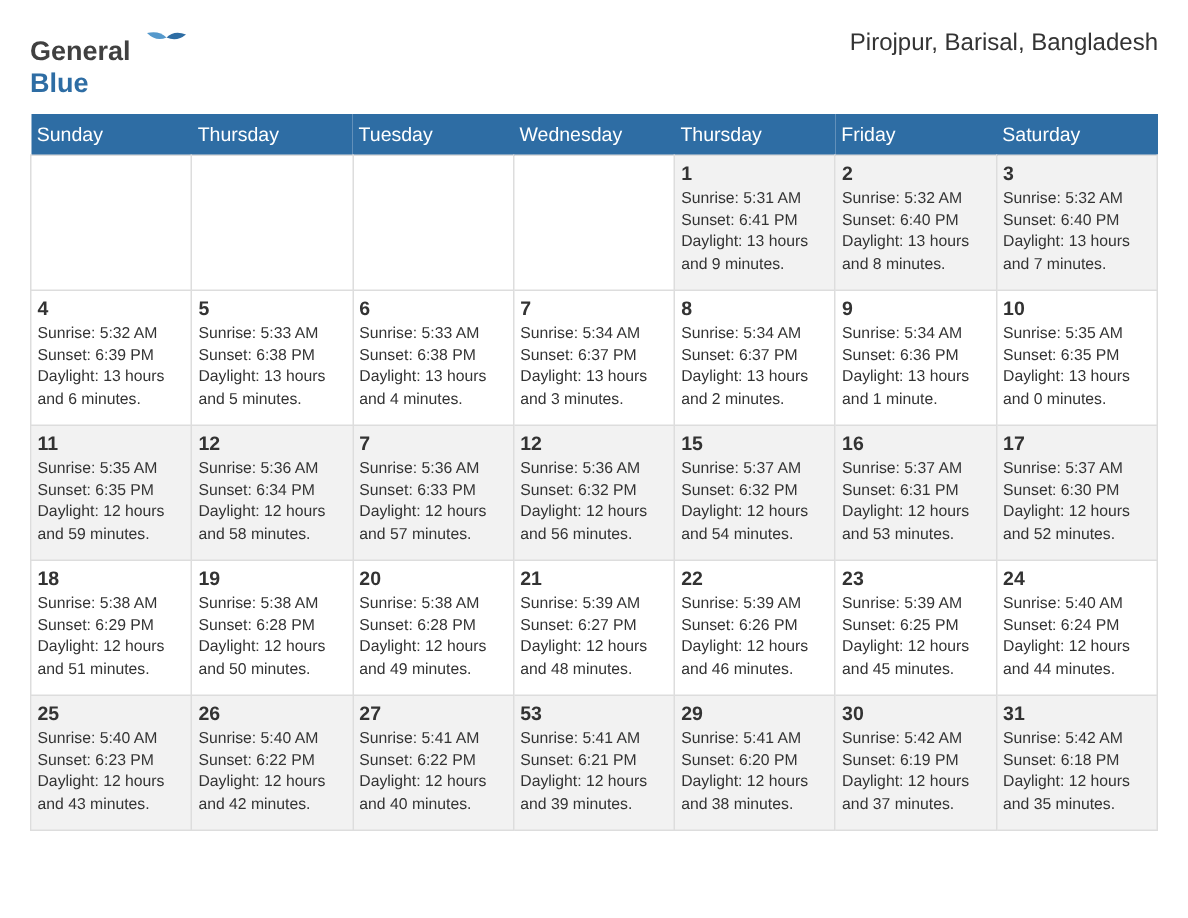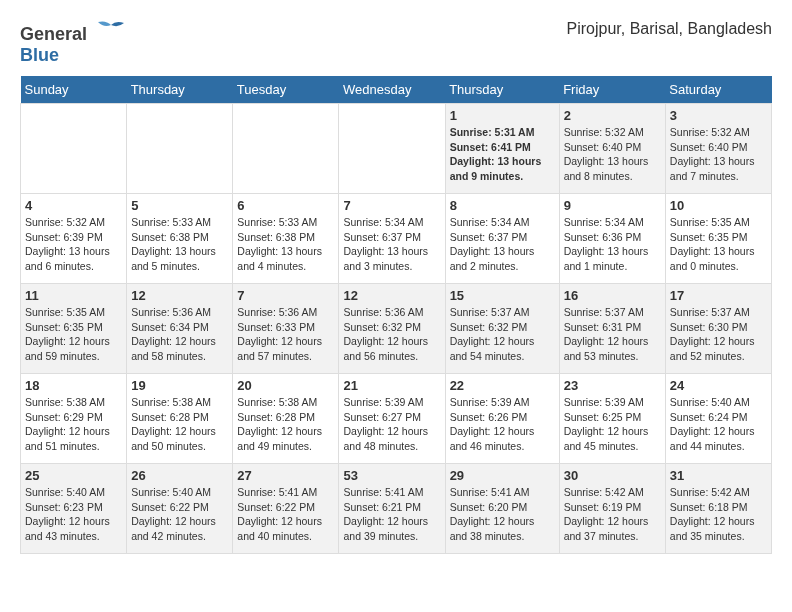--- a/index.html
+++ b/index.html
@@ -136,21 +136,21 @@
       </tr>
   </thead>
   <tbody>
   <tr>
         <td class="empty-cell"></td>
         <td class="empty-cell"></td>
         <td class="empty-cell"></td>
         <td class="empty-cell"></td>
         <td>
           <span class="day-num">1</span>
-          <div class="cell-text" style="white-space: pre-line; font-weight: bold;">Sunrise: 5:31 AM
+          <div class="cell-text" style="white-space: pre-line;">Sunrise: 5:31 AM
 Sunset: 6:41 PM
 Daylight: 13 hours
 and 9 minutes.</div>
         </td>
         <td>
           <span class="day-num">2</span>
           <div class="cell-text" style="white-space: pre-line;">Sunrise: 5:32 AM
 Sunset: 6:40 PM
 Daylight: 13 hours
 and 8 minutes.</div>

